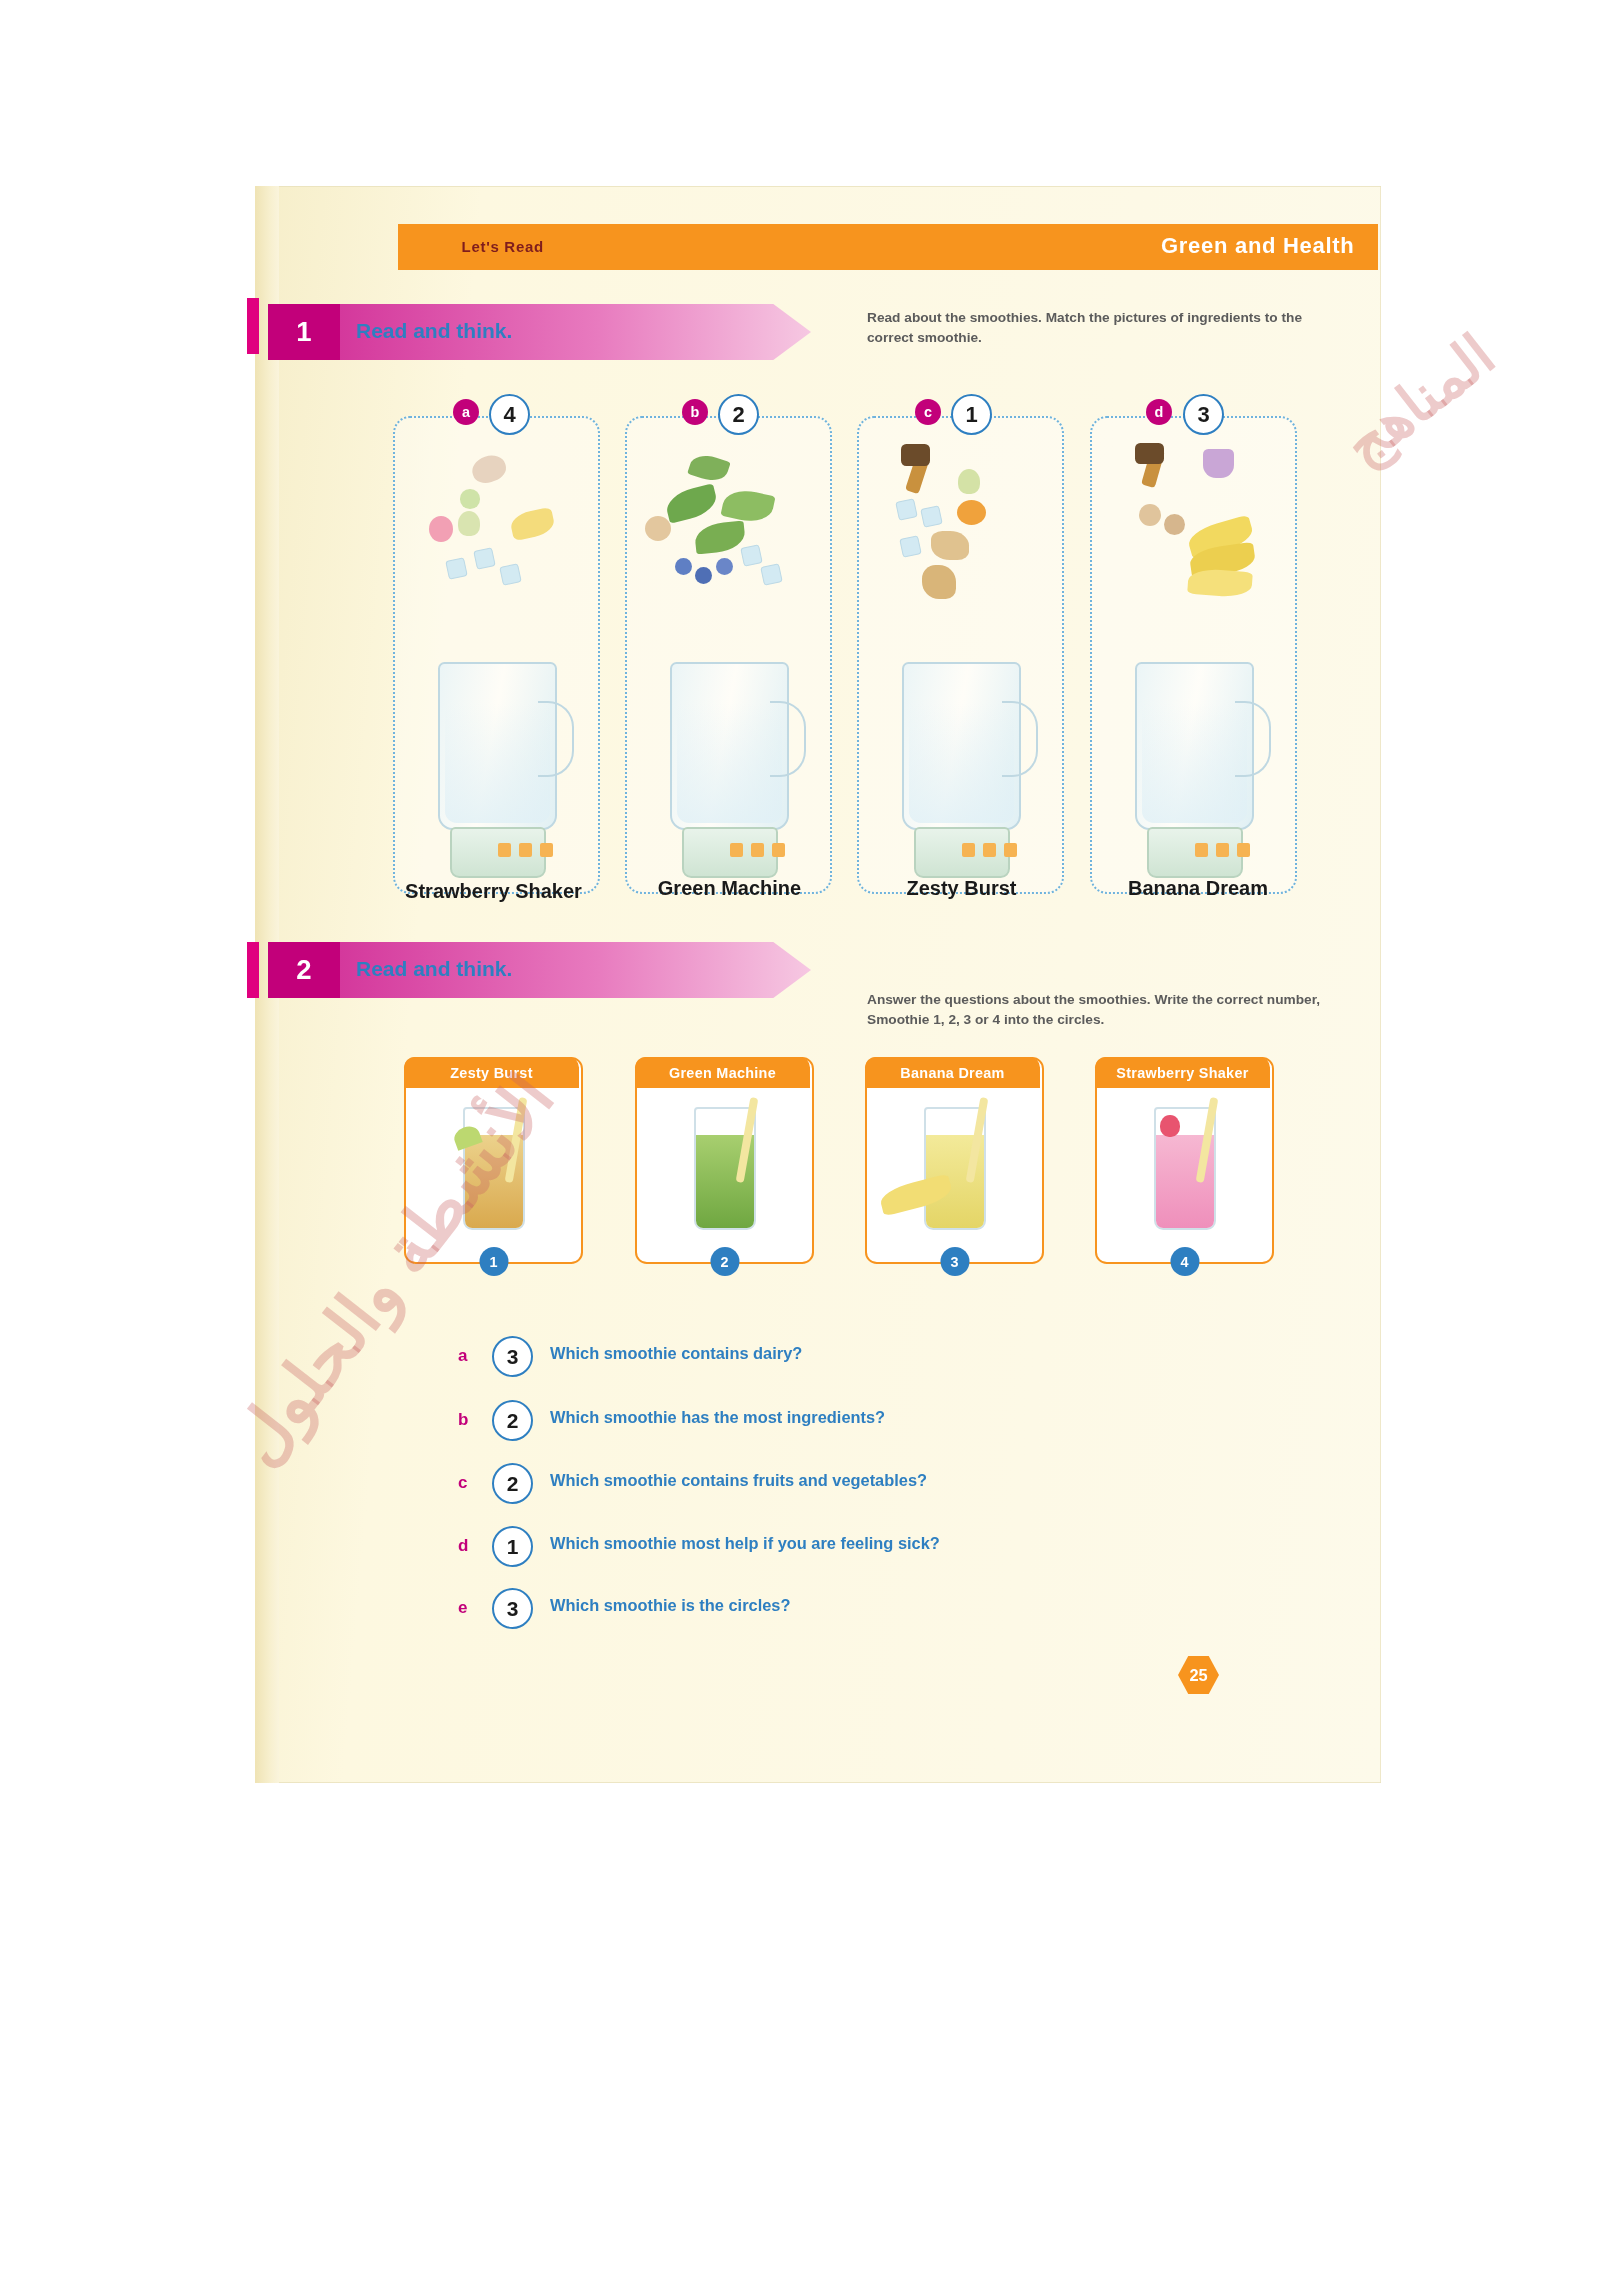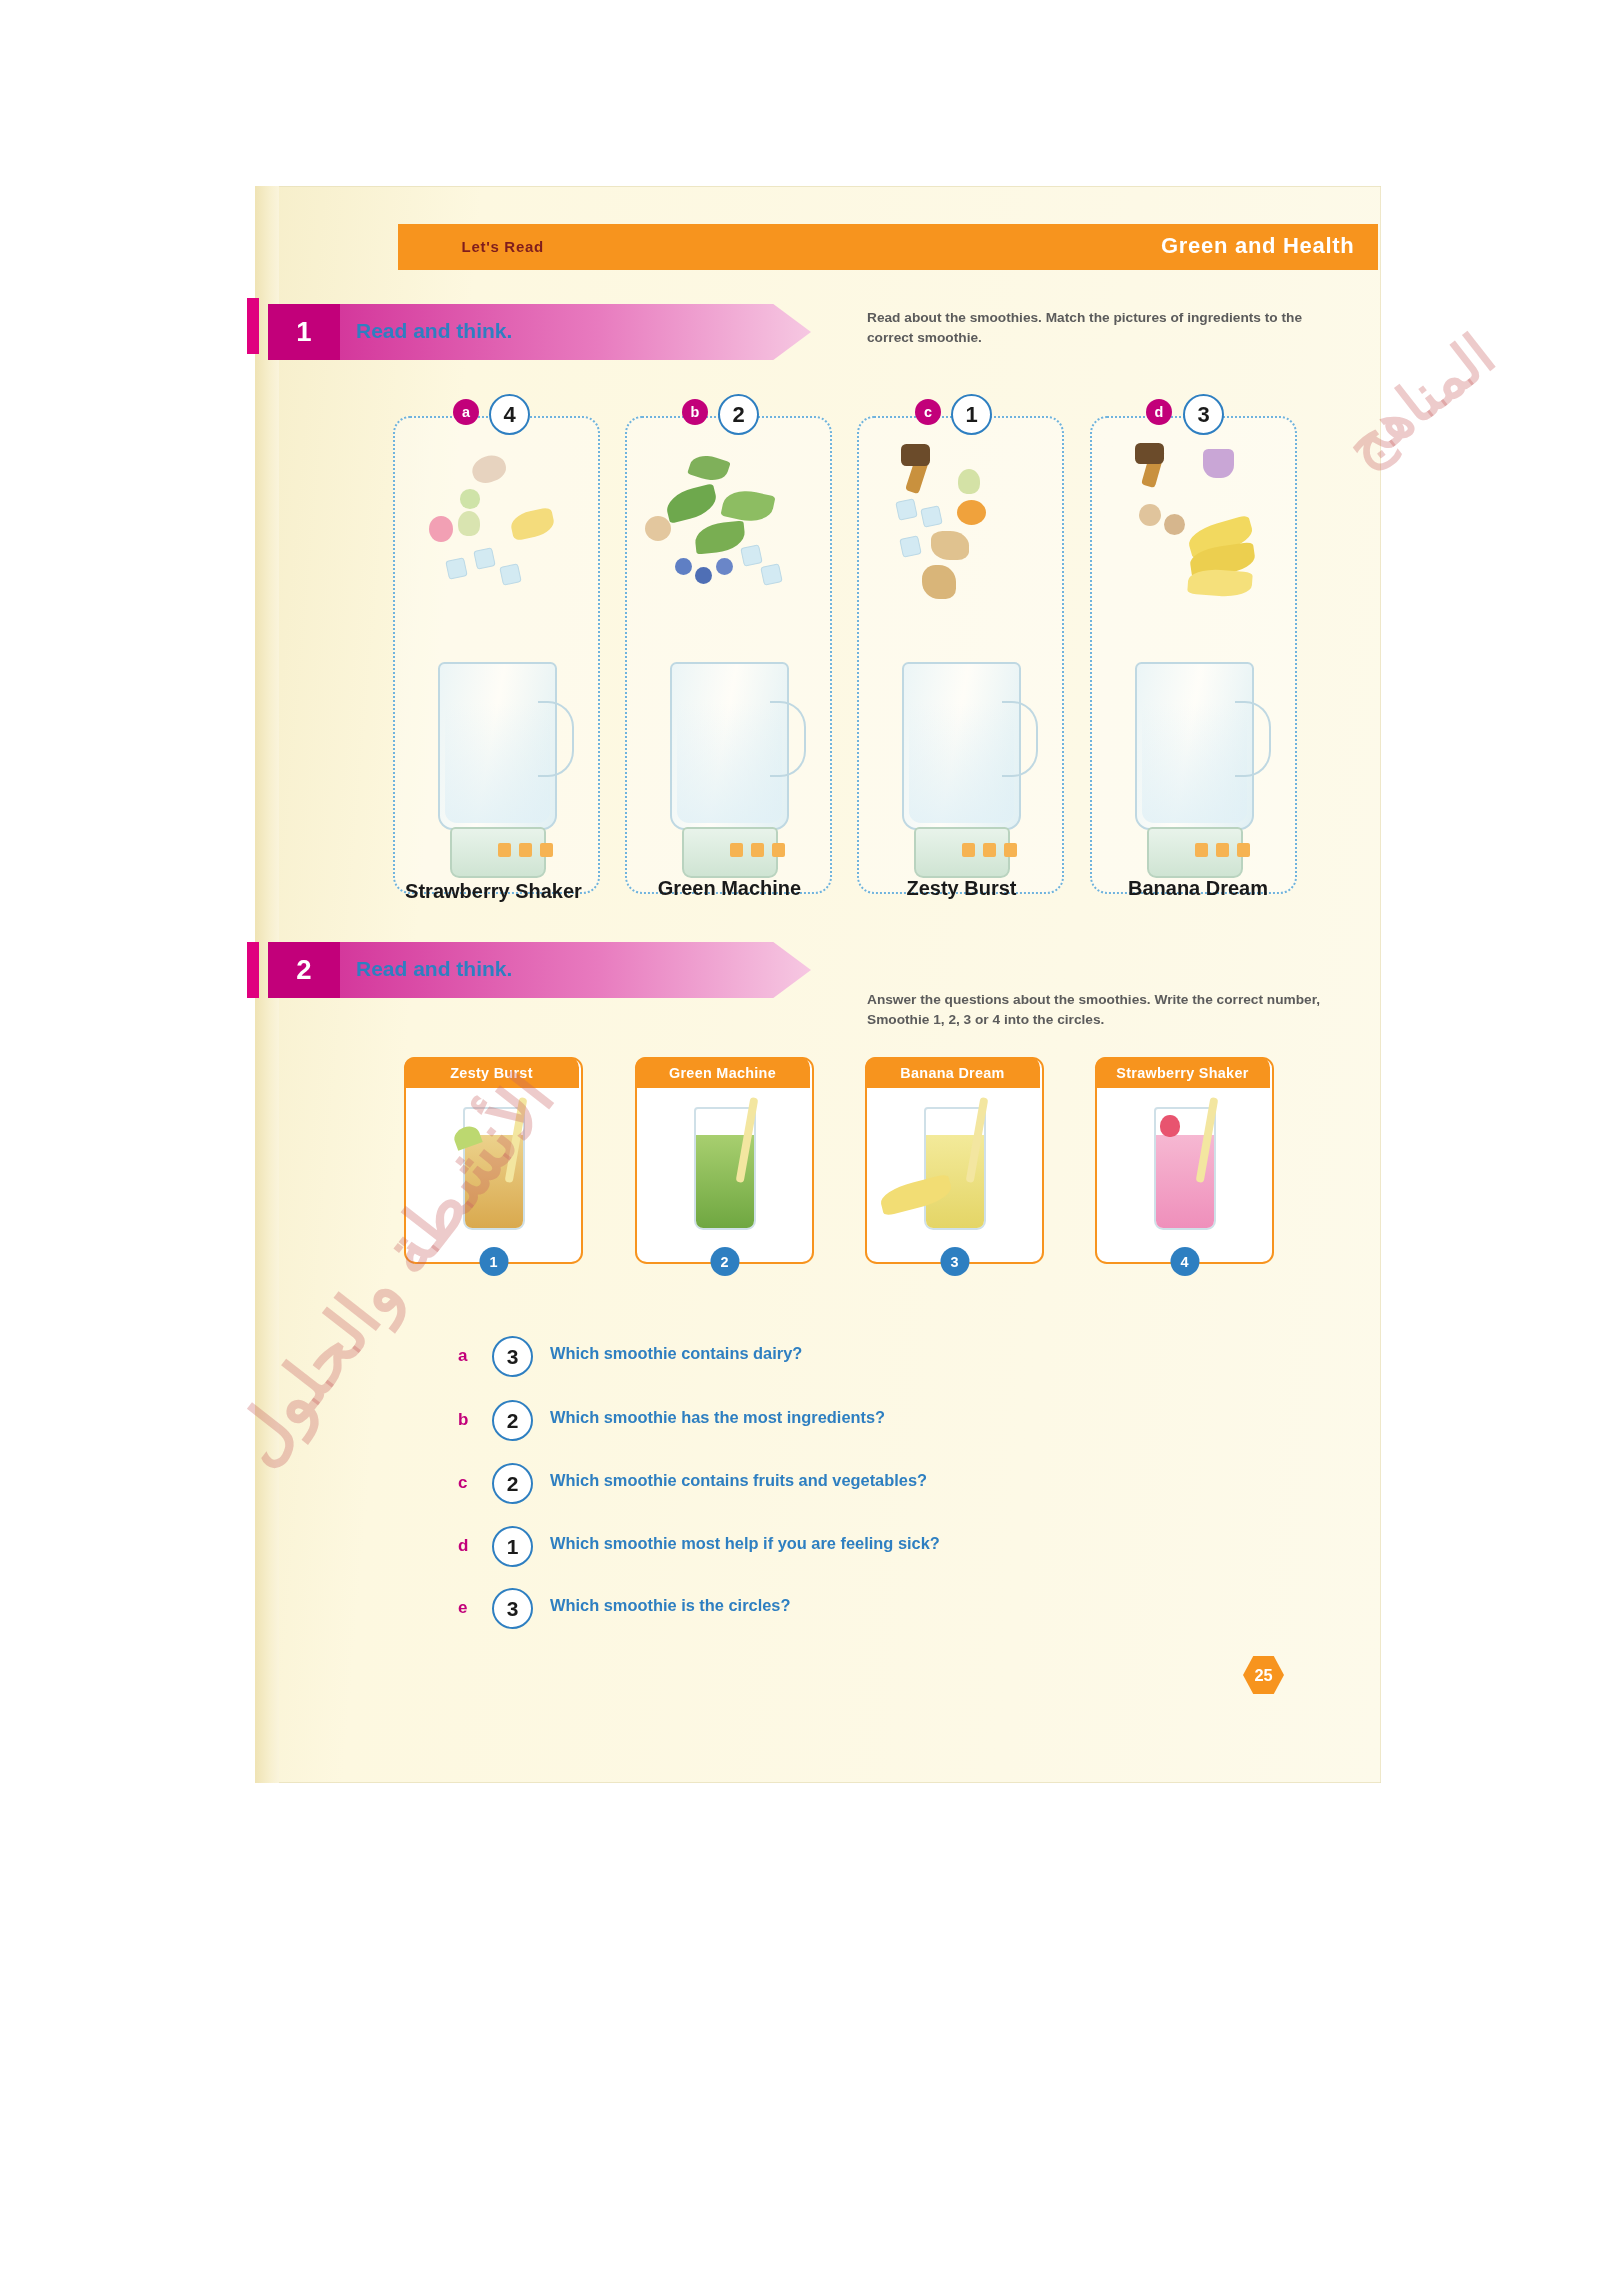--- a/index.html
+++ b/index.html
@@ -520,17 +520,17 @@
   <div class="q-letter">d</div>
   <div class="q-circle">1</div>
   <div class="q-text">Which smoothie most help if you are feeling sick?</div>
 </div>
 <div class="q-row" style="top:1587px;">
   <div class="q-letter">e</div>
   <div class="q-circle">3</div>
   <div class="q-text">Which smoothie is the circles?</div>
 </div>
 
-<div class="page-num" style="left:1243px; top:1656px;">25</div>
+<div class="page-num" style="left:1178px; top:1656px;">25</div>
 
 <div class="wm wm-1">المناهج</div>
 <div class="wm wm-2">الأنشطة والحلول</div>
 
 
 </body></html>

